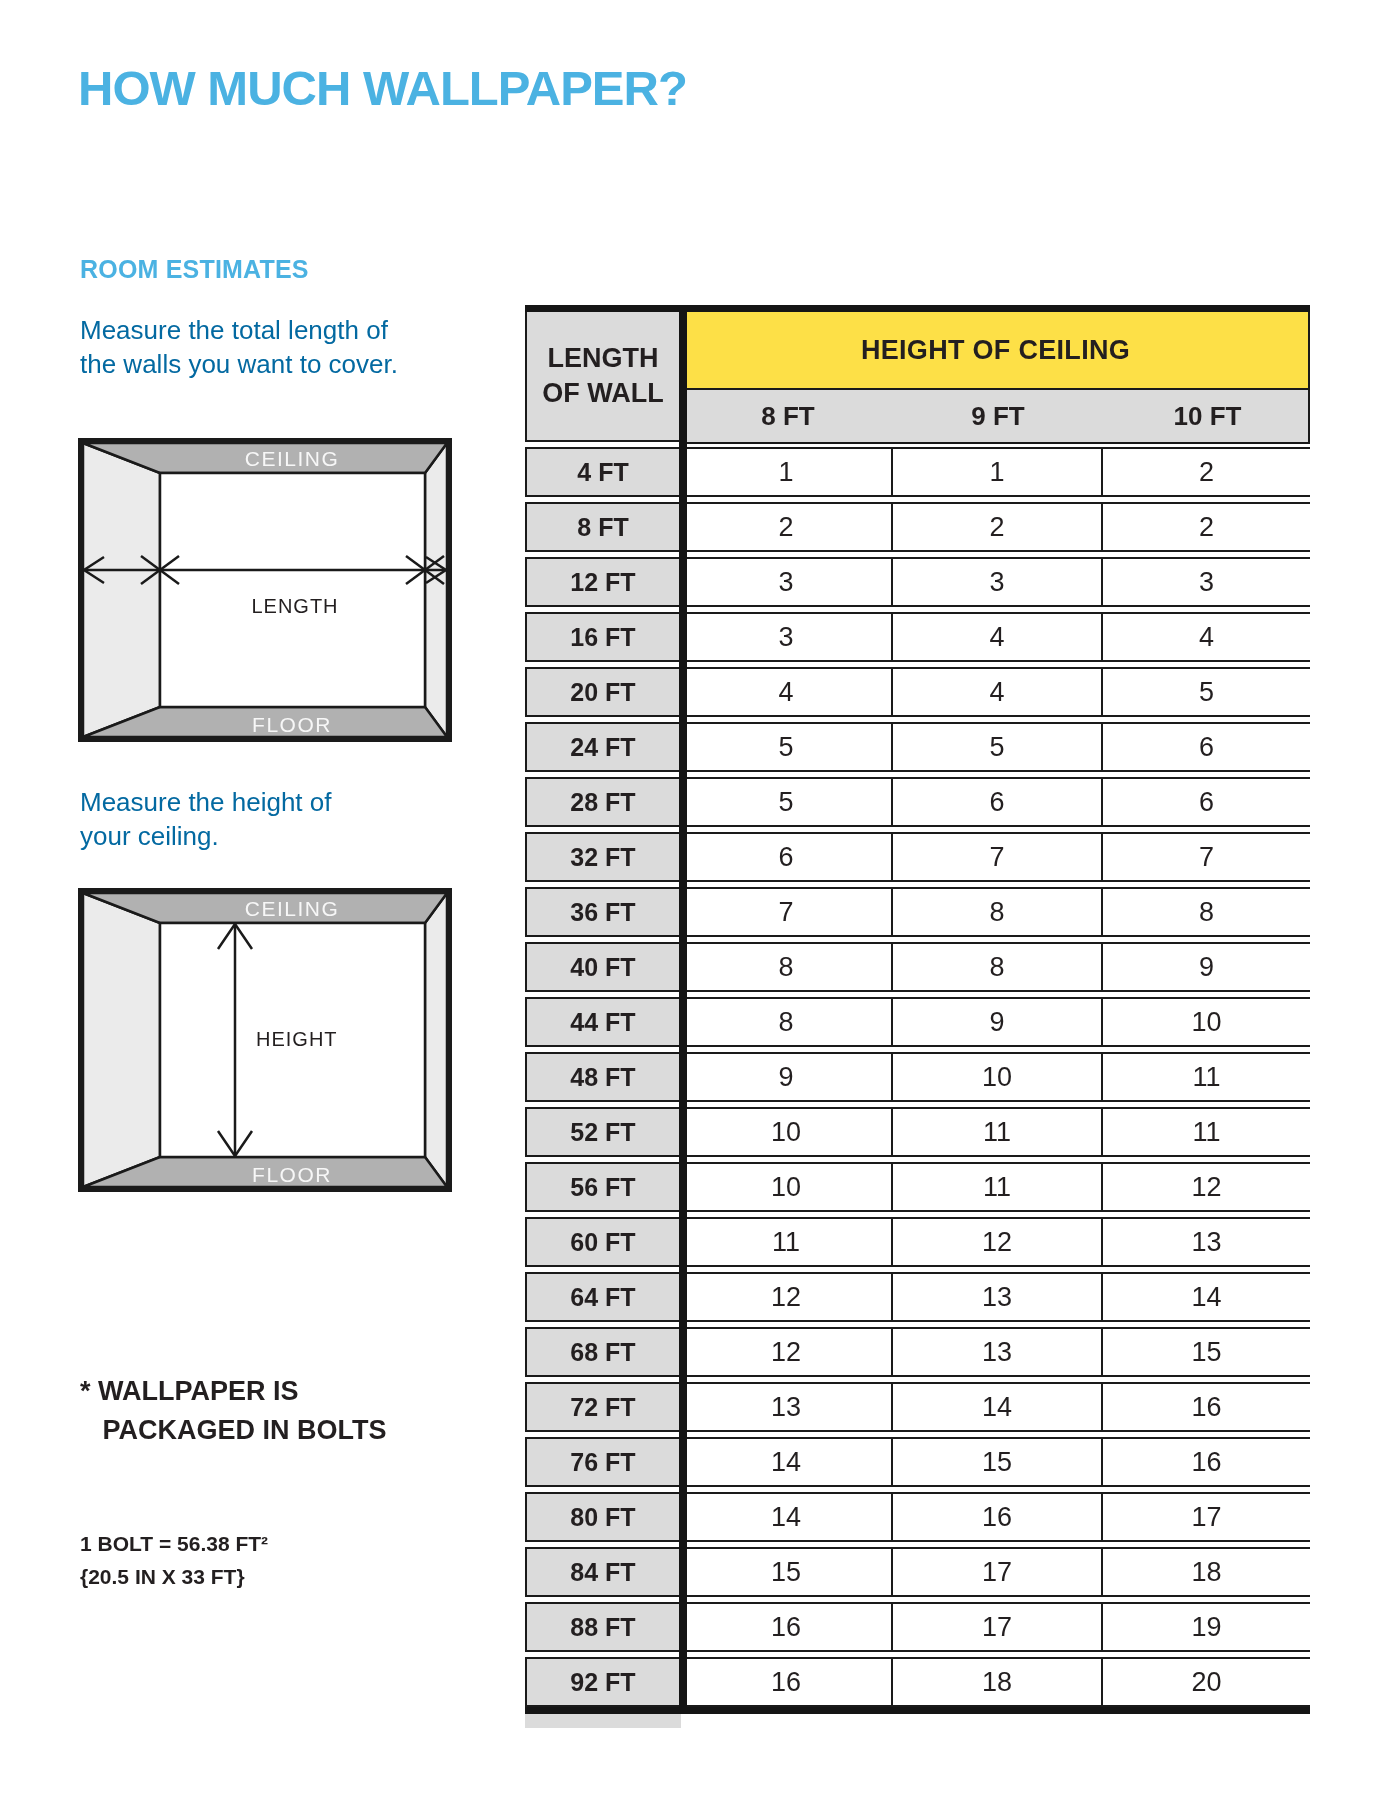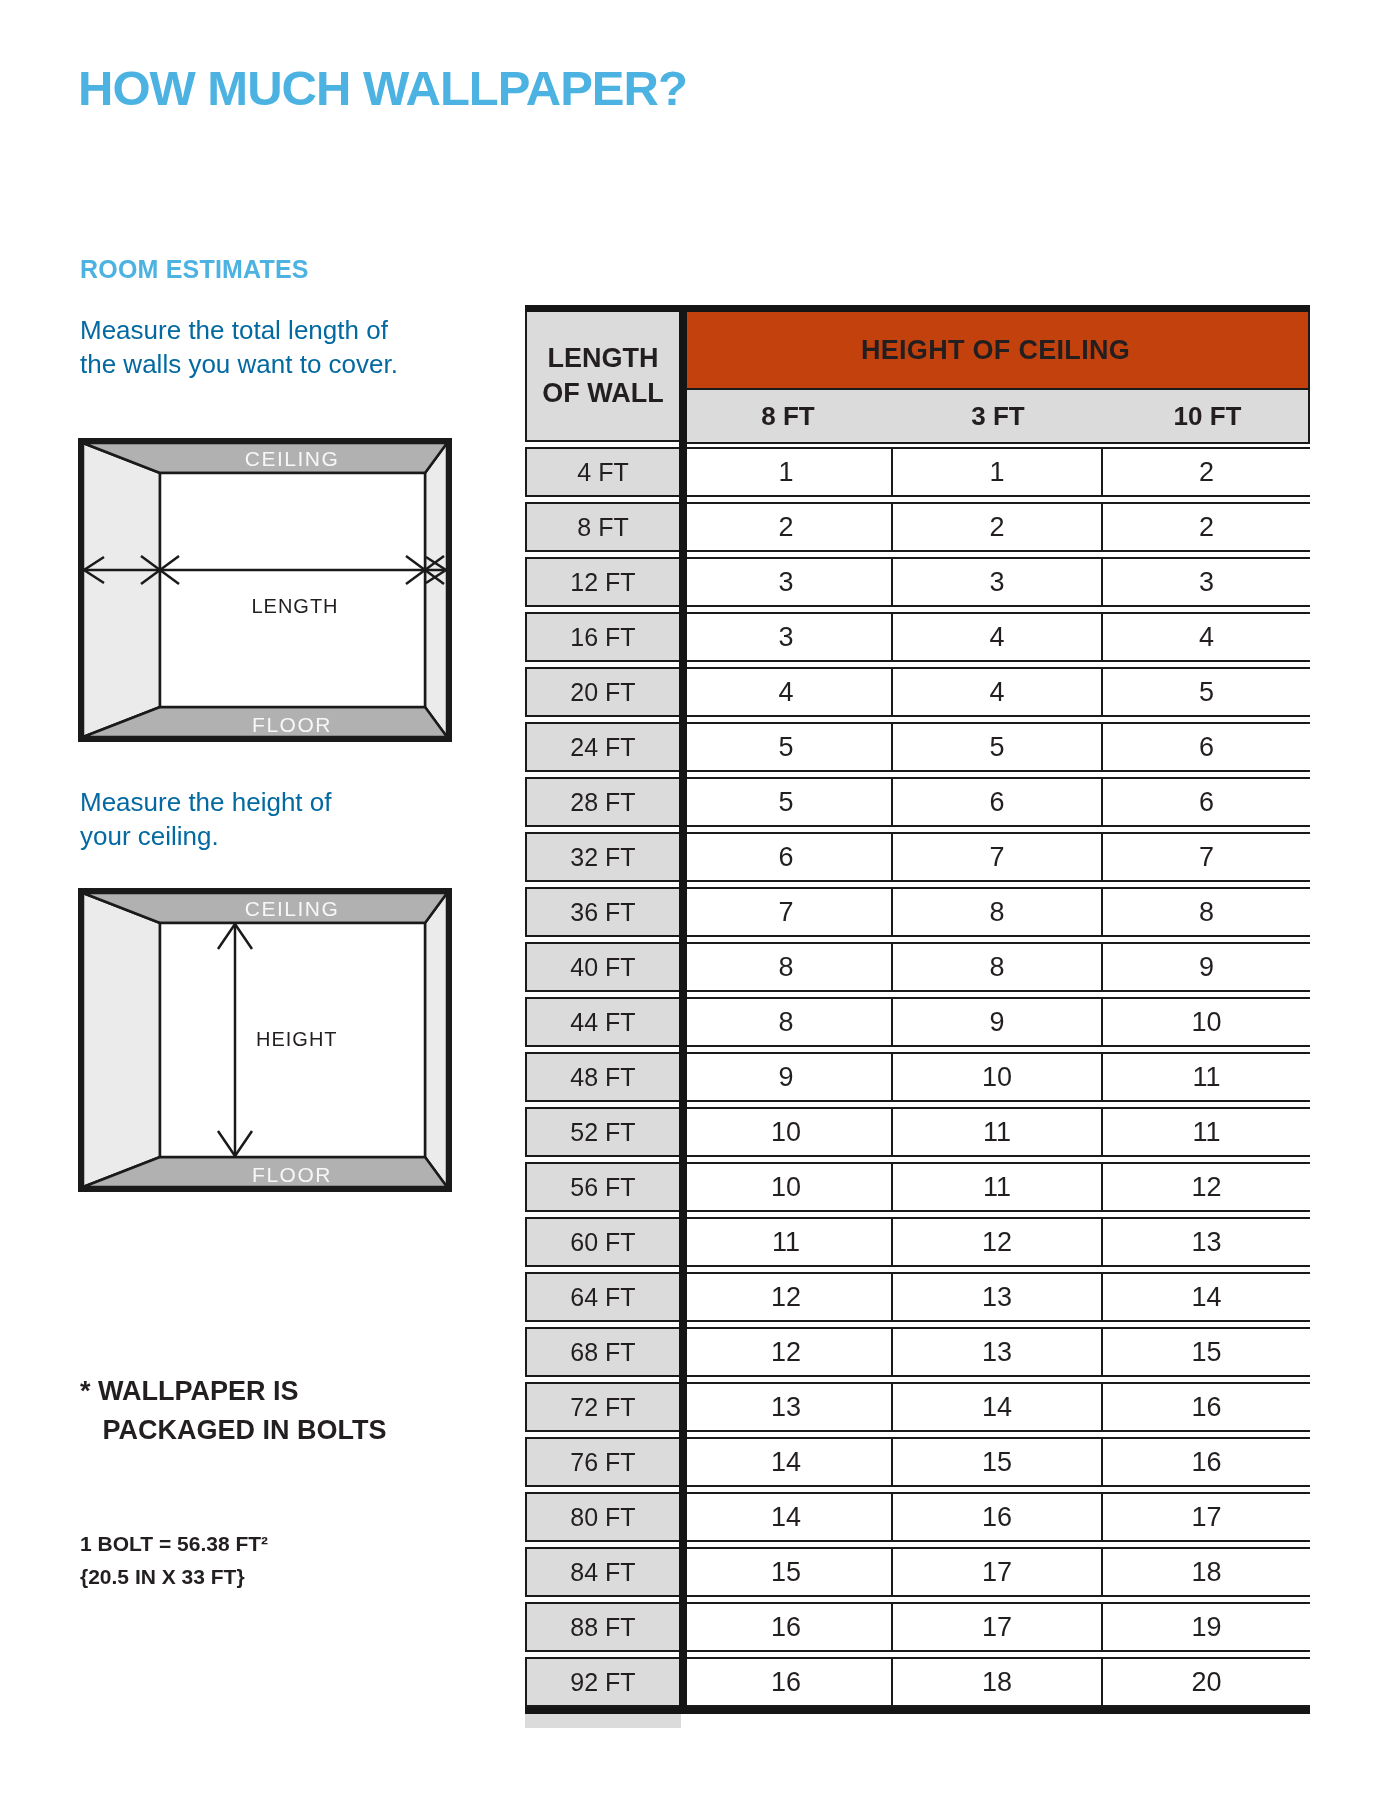--- a/index.html
+++ b/index.html
@@ -50,34 +50,34 @@
   .cell{
     box-sizing:border-box;display:flex;align-items:center;justify-content:center;
     border-color:#1a1a1a;
   }
   .h-len{
     grid-area:1/1/3/2;height:130px;background:#dbdbdb;
     border:2.5px solid #1a1a1a;border-top:none;
     font-size:27px;font-weight:bold;text-align:center;white-space:pre-line;line-height:1.3;
   }
   .h-ceiling{
-    grid-area:1/2/2/5;height:78px;background:#c2410c;
+    grid-area:1/2/2/5;height:78px;background:#fde047;
     border:2.5px solid #1a1a1a;border-top:none;
     font-size:27px;font-weight:bold;letter-spacing:0.3px;
   }
   .h-sub{
     grid-area:2/2/3/5;height:52px;background:#dbdbdb;
     border:2.5px solid #1a1a1a;border-top:none;
     display:grid;grid-template-columns:210px 210px 209px;align-items:center;
     font-size:26px;font-weight:bold;
   }
   .h-sub span{text-align:center;}
   .cell.len{
     height:50px;background:#dbdbdb;border:2.5px solid #1a1a1a;
-    font-size:25px;font-weight:normal;
+    font-size:25px;font-weight:bold;
   }
   .cell.val{
     height:50px;background:#ffffff;
     border-top:2.5px solid #1a1a1a;border-bottom:2.5px solid #1a1a1a;
     font-size:27px;
   }
   .cell.val.c1,.cell.val.c2{border-left:2.5px solid #1a1a1a;}
   svg text{font-family:"Liberation Sans",sans-serif;}
 </style>
 </head>
@@ -146,21 +146,21 @@
 
 
   <div class="abs bolts-table">
     <div class="bar bar-top"></div>
     <div class="tgrid">
       <div class="cell h-len">LENGTH
 OF WALL</div>
       <div class="cell h-ceiling">HEIGHT OF CEILING</div>
       <div class="h-sub">
         <span>8 FT</span>
-        <span>3 FT</span>
+        <span>9 FT</span>
         <span>10 FT</span>
       </div>
 
     <div class="cell len">4 FT</div>
         <div class="cell val c0">1</div>
         <div class="cell val c1">1</div>
         <div class="cell val c2">2</div>
         <div class="cell len">8 FT</div>
         <div class="cell val c0">2</div>
         <div class="cell val c1">2</div>

